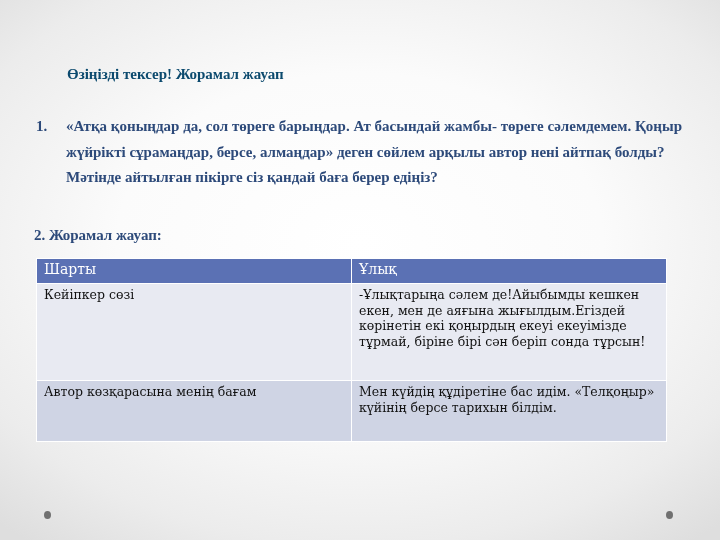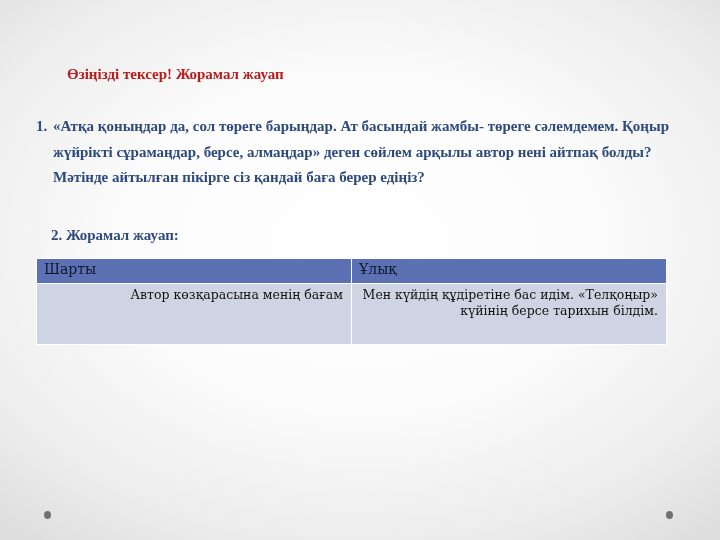--- a/index.html
+++ b/index.html
@@ -3,53 +3,53 @@
 <meta charset="utf-8">
 <style>
   html, body { margin: 0; padding: 0; }
   body {
     width: 720px; height: 540px; overflow: hidden; position: relative;
     background: radial-gradient(ellipse 75% 70% at 50% 45%, #ffffff 0%, #fbfbfb 45%, #ececec 80%, #dedede 100%);
     font-family: "Liberation Serif", "DejaVu Serif", serif;
   }
   .title {
     position: absolute; left: 67px; top: 66px;
-    color: #b91c1c; font-weight: bold; font-size: 15px;
+    color: #0c4a6e; font-weight: bold; font-size: 15px;
     font-family: "Liberation Serif", serif;
   }
   .q1 {
     position: absolute; left: 36px; top: 114px; width: 650px;
     color: #2d4a7a; font-weight: bold; font-size: 15px; line-height: 25.5px;
     font-family: "Liberation Serif", serif;
   }
   .q1 .num { position: absolute; left: 0; top: 0; }
-  .q1 .txt { margin-left: 17px; display: block; }
+  .q1 .txt { margin-left: 30px; display: block; }
   .q2 {
-    position: absolute; left: 51px; top: 227px;
+    position: absolute; left: 34px; top: 227px;
     color: #2d4a7a; font-weight: bold; font-size: 15px;
     font-family: "Liberation Serif", serif;
   }
   table.answers {
     position: absolute; left: 36px; top: 258px; width: 630px;
     border-collapse: collapse; table-layout: fixed;
     font-family: "DejaVu Serif", serif; font-size: 12.5px; color: #111;
   }
   table.answers th, table.answers td {
     border: 1.5px solid #ffffff; vertical-align: top; text-align: left;
     padding: 3px 8px 3px 7px; line-height: 15.5px;
   }
   table.answers th {
-    background: #5b71b4; color: #0f172a; font-weight: normal; font-size: 14px;
+    background: #5b71b4; color: #ffffff; font-weight: normal; font-size: 14px;
     height: 18px; padding-top: 3px;
   }
   table.answers col.c1 { width: 315px; }
   table.answers col.c2 { width: 315px; }
   tr.r1 td { background: #cfd4e4; height: 36px; }
   tr.r2 td { background: #e8eaf2; height: 90px; }
-  tr.r3 td { background: #cfd4e4; height: 54px; text-align: right; }
+  tr.r3 td { background: #cfd4e4; height: 54px; }
   .dot {
     position: absolute; width: 7px; height: 8px; border-radius: 50%;
     background: #707070;
   }
 </style>
 </head>
 <body>
 
 <div class="title">Өзіңізді тексер! Жорамал жауап</div>
 
@@ -65,20 +65,24 @@
       <col class="c1">
       <col class="c2">
     </colgroup>
   <thead>
     <tr>
       <th>Шарты</th>
       <th>Ұлық</th>
     </tr>
   </thead>
   <tbody>
+    <tr class="r2">
+      <td>Кейіпкер сөзі</td>
+      <td>-Ұлықтарыңа сәлем де!Айыбымды кешкен екен, мен де аяғына жығылдым.Егіздей көрінетін екі қоңырдың екеуі екеуімізде тұрмай, біріне бірі сән беріп сонда тұрсын!</td>
+    </tr>
     <tr class="r3">
       <td>Автор көзқарасына менің бағам</td>
       <td>Мен күйдің құдіретіне бас идім. «Телқоңыр» күйінің берсе тарихын білдім.</td>
     </tr>
   </tbody>
 </table>
 
 <div class="dot" style="left:44px; top:511px;"></div>
 <div class="dot" style="left:666px; top:511px;"></div>
 

